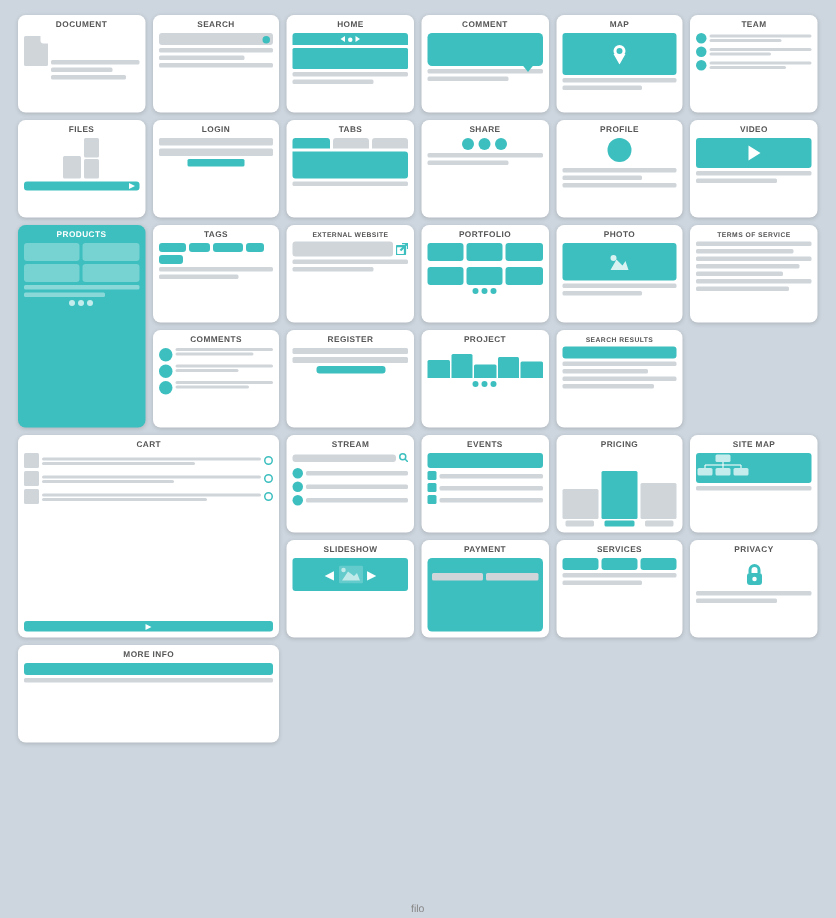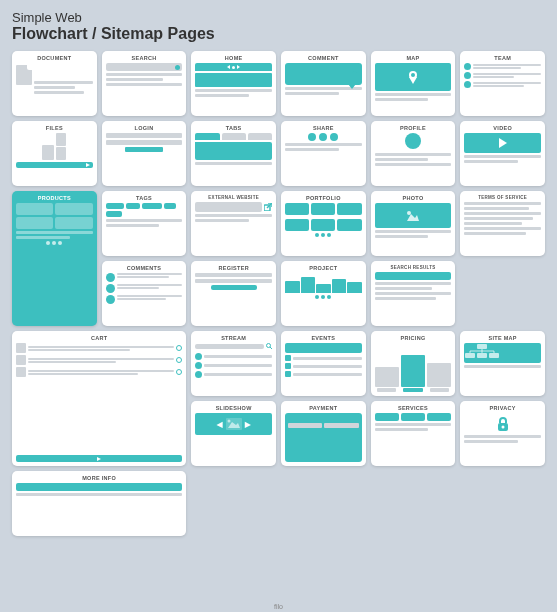--- a/index.html
+++ b/index.html
@@ -465,24 +465,20 @@
       flex-direction: column;
       width: 100%;
       height: 100%;
       gap: 2px;
     }
   </style>
 </head>
 <body>
 
 <div class="page-wrapper">
-  <div class="title-area">
-    <div class="title-line1">Simple Web</div>
-    <div class="title-line2">Flowchart / Sitemap Pages</div>
-  </div>
 
   <div class="grid-container">
 
     <div class="card">
       <div class="card-label">DOCUMENT</div>
       <div class="card-inner">
         <div style="display:flex; gap:2px; flex:1;">
           <div class="doc-icon"></div>
           <div style="flex:1; display:flex; flex-direction:column; gap:2px; justify-content:center;">
             <div class="line"></div>

